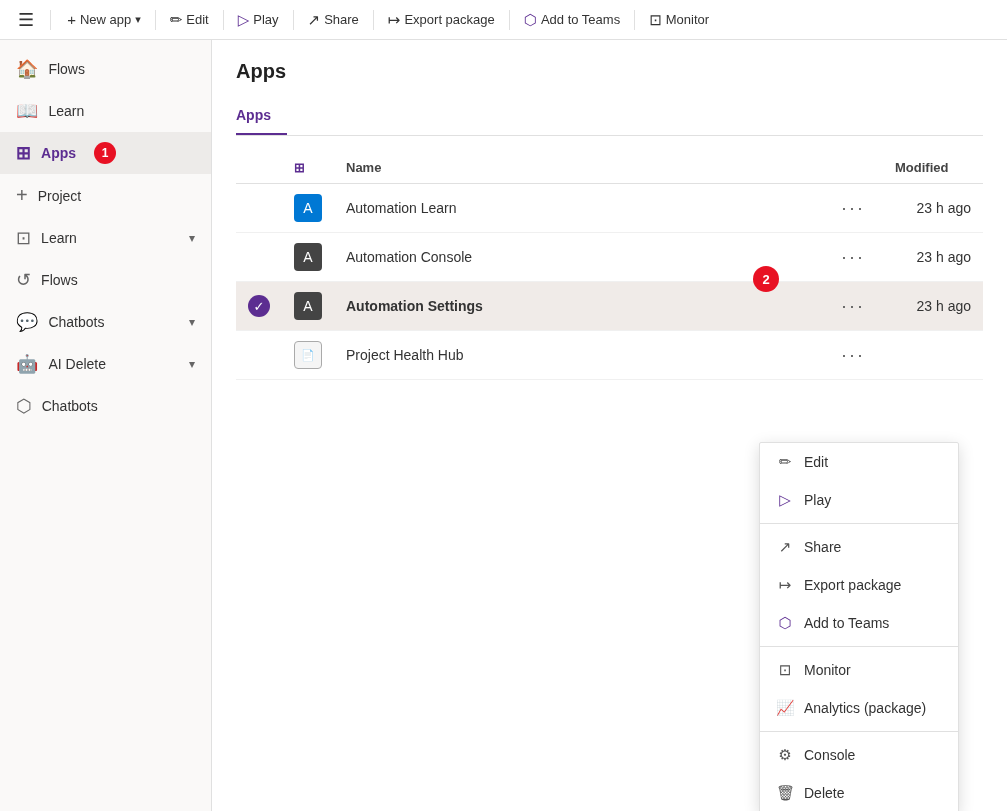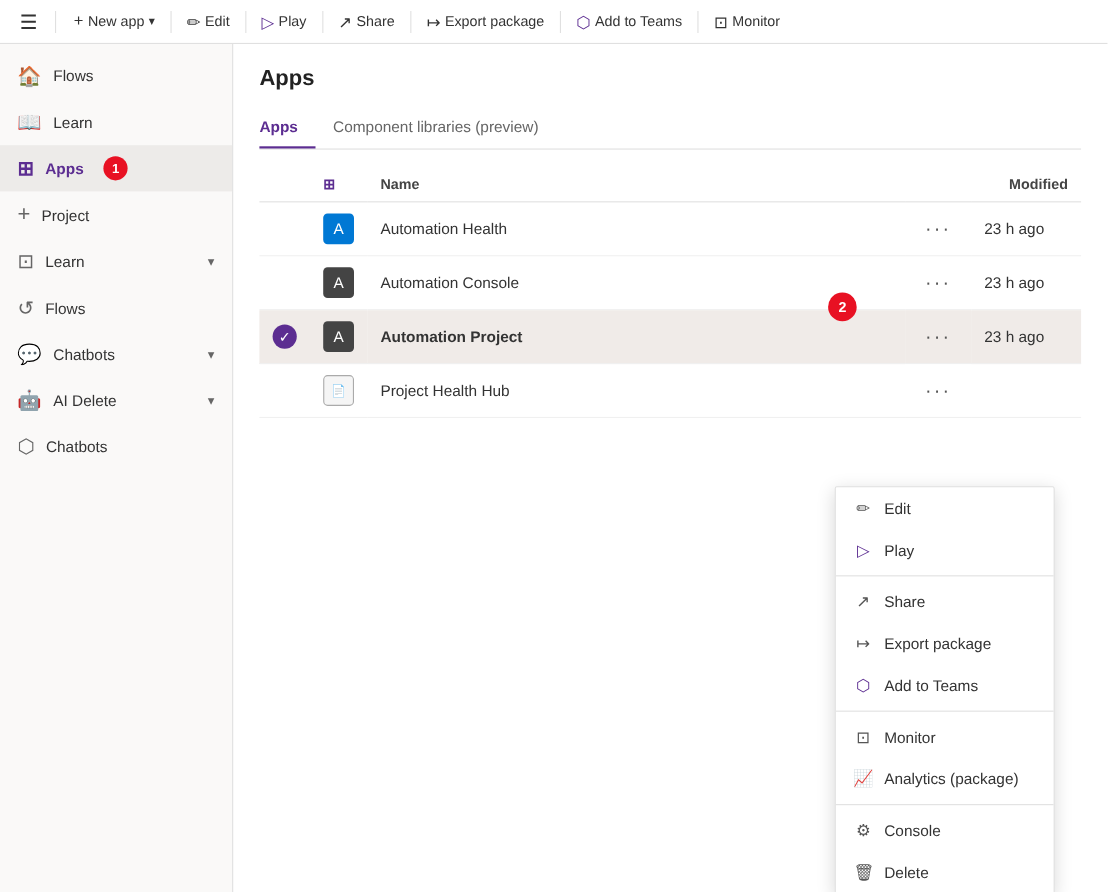--- a/index.html
+++ b/index.html
@@ -152,21 +152,21 @@
     }
     .dots-btn {
       background: none;
       border: none;
       cursor: pointer;
       font-size: 18px;
       color: #555;
       letter-spacing: 2px;
       padding: 2px 6px;
     }
-    .modified-col { text-align: left; color: #555; font-size: 13px; }
+    .modified-col { text-align: right; color: #555; font-size: 13px; }
 
     
     .context-menu {
       position: absolute;
       top: 290px;
       right: 24px;
       width: 200px;
       background: #fff;
       border: 1px solid #e0e0e0;
       box-shadow: 0 4px 16px rgba(0,0,0,0.15);
@@ -290,44 +290,43 @@
       <span class="icon">⬡</span>
       <span>Chatbots</span>
     </div>
   </nav>
 
   <div class="content">
     <h1 class="page-title">Apps</h1>
 
     <div class="tabs">
       <div class="tab active">Apps</div>
-      <div class="tab">Component libraries (preview)</div>
     </div>
 
     <div class="table-wrapper" style="position:relative;">
       <table class="apps-table">
         <thead>
           <tr>
             <th style="width:40px;"></th>
             <th style="width:36px;">
               <span style="color:#5c2d91;">⊞</span>
             </th>
             <th>Name</th>
             <th style="width:60px;"></th>
-            <th style="width:100px;text-align:right;">Modified</th>
+            <th style="width:100px;text-align:left;">Modified</th>
           </tr>
         </thead>
         <tbody>
 
           <tr>
             <td></td>
             <td>
               <div class="app-icon blue">A</div>
             </td>
-            <td>Automation Health</td>
+            <td>Automation Learn</td>
             <td style="text-align:center;">
               <button class="dots-btn">···</button>
             </td>
             <td class="modified-col">23 h ago</td>
           </tr>
 
           <tr>
             <td></td>
             <td>
               <div class="app-icon dark">A</div>
@@ -339,21 +338,21 @@
             <td class="modified-col">23 h ago</td>
           </tr>
 
           <tr class="selected">
             <td>
               <div class="check-circle">✓</div>
             </td>
             <td>
               <div class="app-icon dark">A</div>
             </td>
-            <td style="font-weight:600;">Automation Project</td>
+            <td style="font-weight:600;">Automation Settings</td>
             <td style="text-align:center;position:relative;">
               <button class="dots-btn">···</button>
             </td>
             <td class="modified-col">23 h ago</td>
           </tr>
 
           <tr>
             <td></td>
             <td>
               <div class="app-icon outline" style="font-size:11px;">📄</div>

